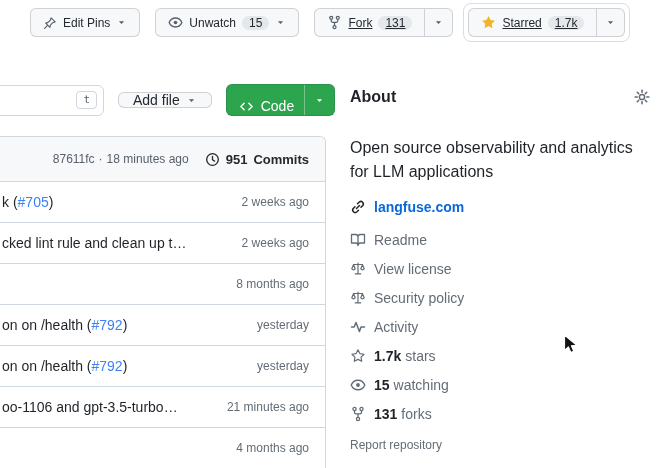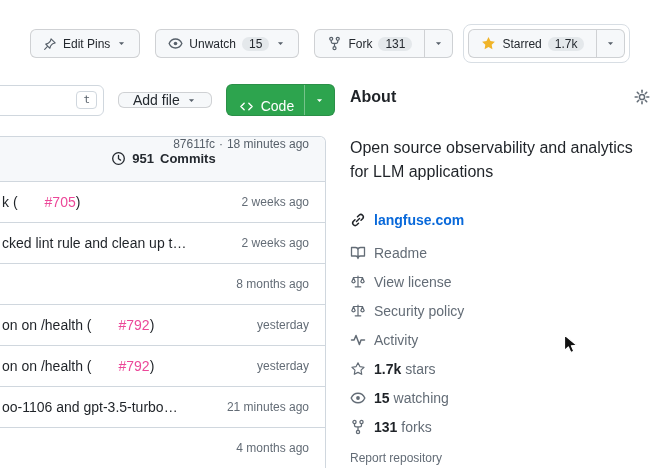--- a/index.html
+++ b/index.html
@@ -4,35 +4,35 @@
 <style>
   * { box-sizing: border-box; }
   html, body { margin: 0; padding: 0; }
   body {
     width: 666px; height: 468px; overflow: hidden; position: relative;
     background: #ffffff; color: #1f2328;
     font-family: "Liberation Sans", sans-serif; font-size: 14px;
   }
 
   
-  .toolbar { position: absolute; top: 29px; left: 30px; display: flex; gap: 15px; align-items: flex-start; }
+  .toolbar { position: absolute; top: 8px; left: 30px; display: flex; gap: 15px; align-items: flex-start; }
   .btn {
     display: inline-flex; align-items: center; gap: 6px; height: 29px; padding: 0 12px;
     font-size: 12px; font-weight: 500; color: #24292f; background: #f6f8fa;
     border: 1px solid rgba(31,35,40,0.18); border-radius: 6px; cursor: pointer;
     font-family: inherit; line-height: 1; white-space: nowrap;
   }
   .btn svg { color: #57606a; flex: none; }
   .caret { width: 11px; height: 11px; color: #57606a; }
   .counter {
     background: rgba(175,184,193,0.25); border-radius: 2em; padding: 1px 7px;
     font-size: 12px; font-weight: 500; color: #24292f;
   }
   .btn-group { display: inline-flex; }
-  .btn-group .seg-left { border-radius: 6px 0 0 6px; }
+  .btn-group .seg-left { border-radius: 6px 0 0 6px; text-decoration: underline; }
   .btn-group .seg-right { border-radius: 0 6px 6px 0; border-left: 0; padding: 0 8px; }
   .star-ring { border: 1px solid #d8dee4; border-radius: 8px; padding: 4px; margin: -5px; }
 
   
   .actions-row { position: absolute; top: 84px; left: 0; display: flex; gap: 14px; align-items: center; }
   .goto-input {
     margin-left: -32px; width: 136px; height: 31px; background: #fff;
     border: 1px solid #d0d7de; border-radius: 6px;
     display: flex; align-items: center; justify-content: flex-end; padding-right: 6px; cursor: text;
   }
@@ -52,38 +52,38 @@
   .code-caret .caret { color: #fff; }
 
   
   .file-table {
     position: absolute; top: 136px; left: 0; width: 326px;
     border: 1px solid #d0d7de; border-left: none; border-radius: 0 6px 0 0;
     background: #fff;
   }
   .table-header {
     height: 44px; background: #f6f8fa; display: flex; align-items: center;
-    padding: 0 16px 0 2px; border-radius: 0 6px 0 0; flex-direction: column;
+    padding: 0 16px 0 2px; border-radius: 0 6px 0 0;
   }
   .commit-meta { margin-left: auto; display: flex; align-items: center; gap: 4px; font-size: 12px; color: #57606a; }
   .commit-hash { color: #57606a; cursor: pointer; }
   .commits-link { margin-left: 16px; display: flex; align-items: center; gap: 6px; font-size: 13px; font-weight: 600; color: #24292f; cursor: pointer; text-align: right; }
   .commits-link svg { color: #24292f; }
   .table-row { height: 41px; border-top: 1px solid #d0d7de; display: flex; align-items: center; padding: 0 16px 0 2px; }
   .msg { font-size: 14px; color: #1f2328; white-space: nowrap; overflow: hidden; cursor: pointer; }
-  .issue { color: #ec4899; text-decoration: none; cursor: pointer; margin-left: 27px; }
+  .issue { color: #3b82f6; text-decoration: none; cursor: pointer; }
   .date { margin-left: auto; padding-left: 8px; font-size: 12px; color: #636c76; white-space: nowrap; }
 
   
   .sidebar { position: absolute; left: 350px; top: 88px; width: 300px; }
   .about-head { display: flex; align-items: center; }
   .about-head h2 { margin: 0; font-size: 16px; font-weight: 600; color: #1f2328; }
   .gear { margin-left: auto; color: #636c76; cursor: pointer; display: flex; }
   .desc { margin: 30px 0 0; font-size: 16px; line-height: 24px; color: #1f2328; }
-  .website { margin-top: 28px; display: flex; align-items: center; gap: 8px; cursor: pointer; }
+  .website { margin-top: 15px; display: flex; align-items: center; gap: 8px; cursor: pointer; }
   .website svg { color: #1f2328; }
   .website .url { font-size: 14px; font-weight: 600; color: #0969da; }
   .about-list { list-style: none; margin: 17px 0 0; padding: 0; display: flex; flex-direction: column; gap: 13px; }
   .about-item { display: flex; align-items: center; gap: 8px; font-size: 14px; color: #636c76; cursor: pointer; }
   .li-icon { display: flex; color: #636c76; }
   .li-text b { color: #1f2328; font-weight: 600; margin-right: 4px; }
   .li-text b:empty { display: none; }
   .report { margin-top: 16px; font-size: 12px; color: #636c76; cursor: pointer; }
 
   .cursor { position: absolute; left: 563px; top: 334px; pointer-events: none; }

